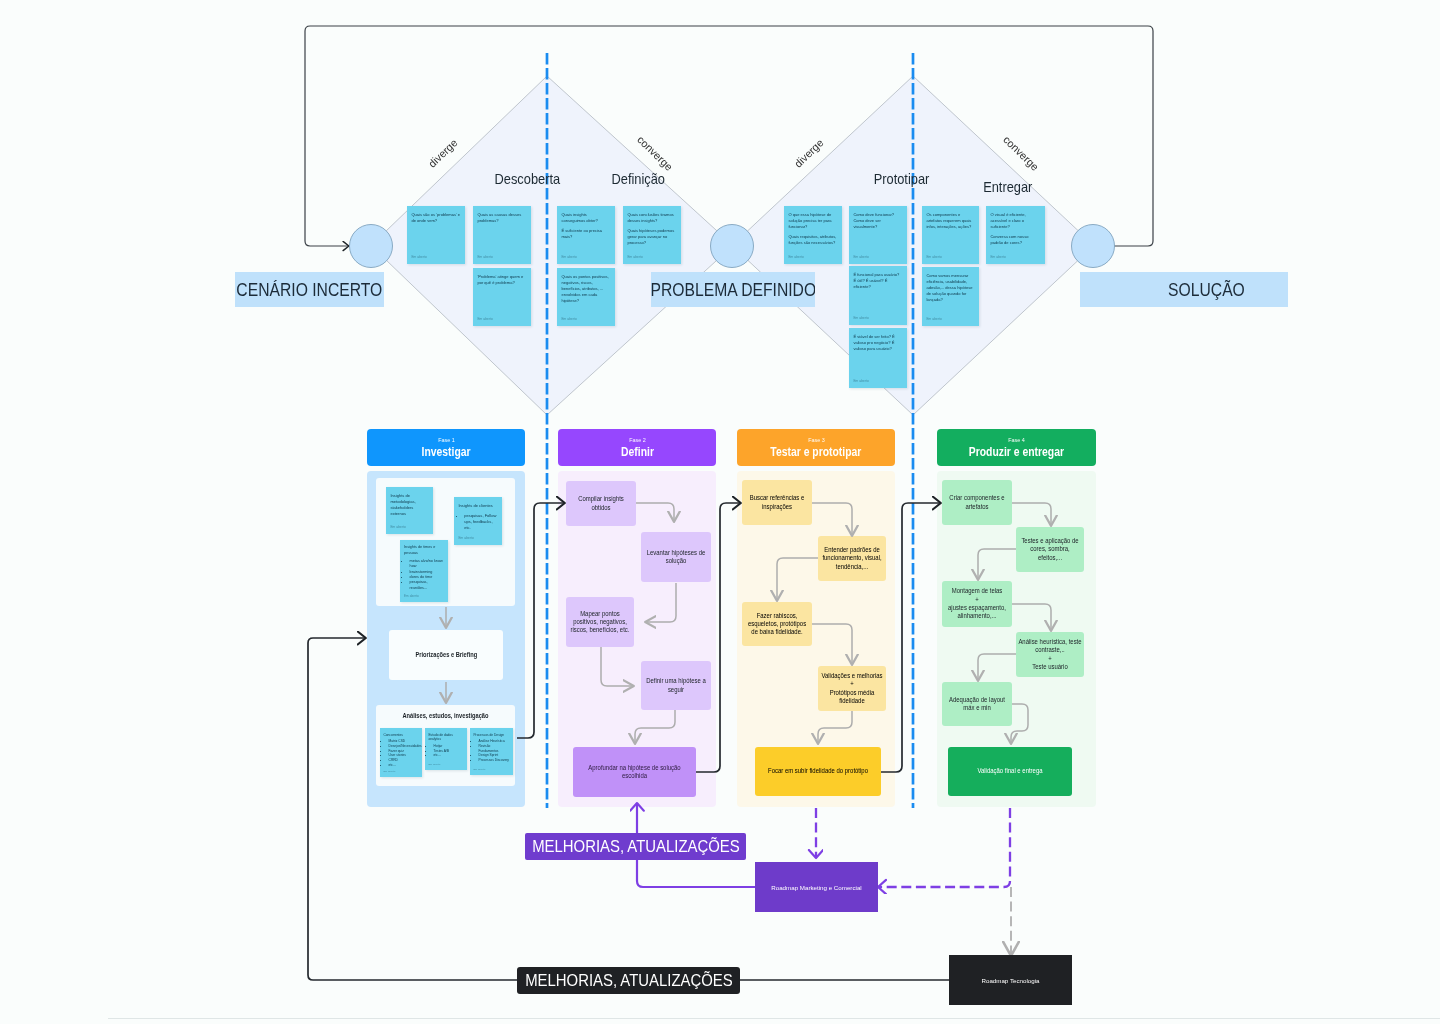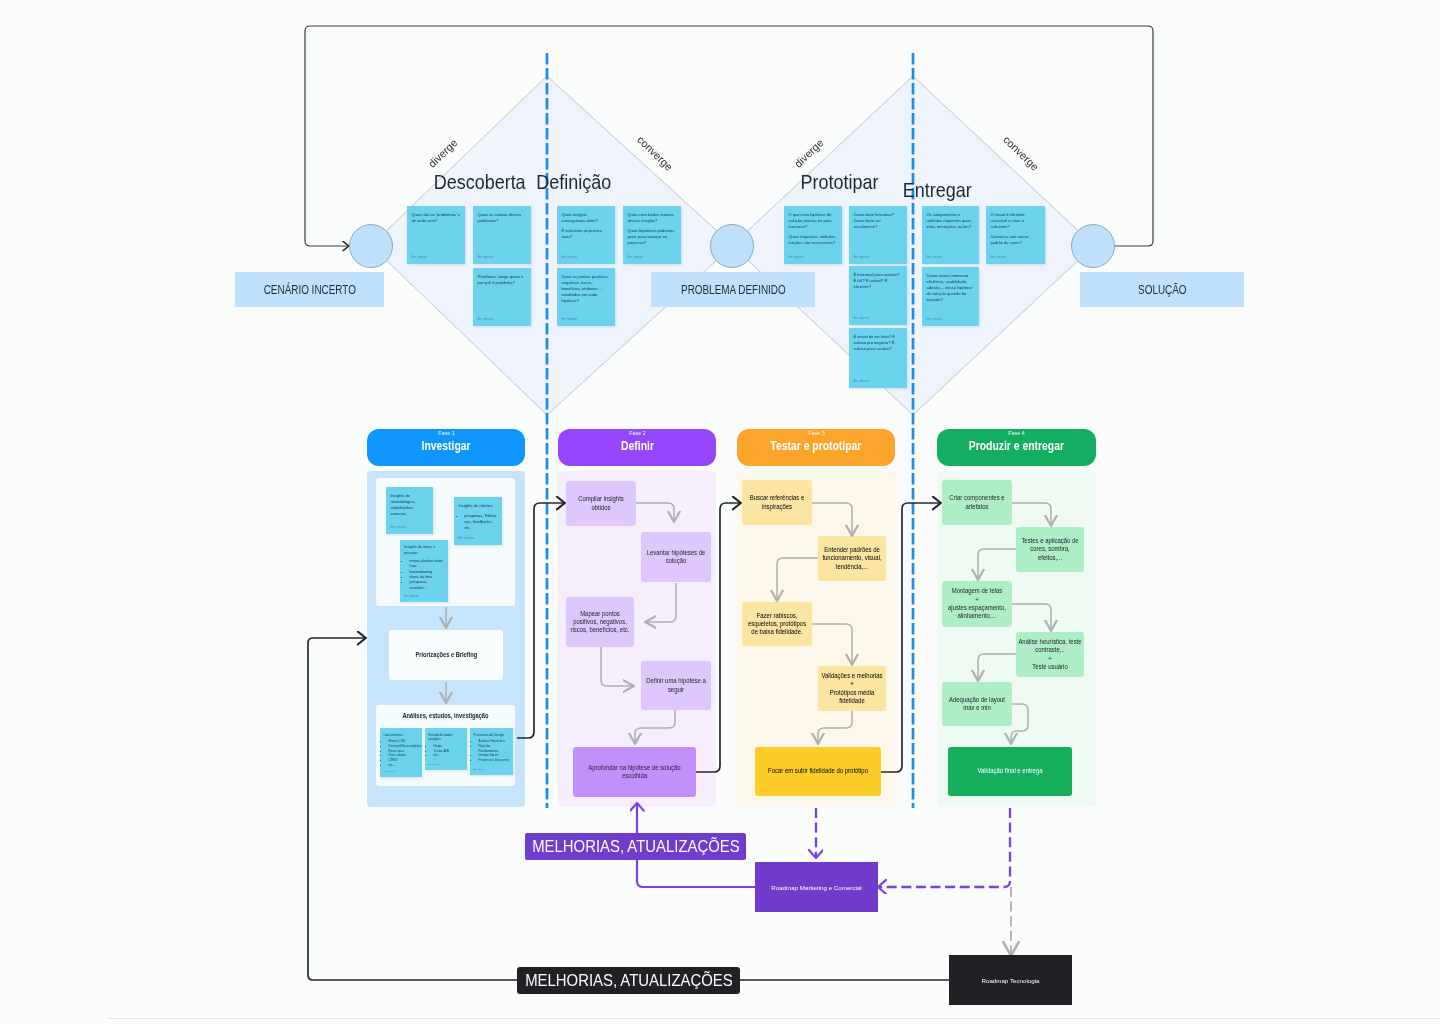--- a/index.html
+++ b/index.html
@@ -3,24 +3,24 @@
 <meta charset="utf-8">
 <style>
   html,body{margin:0;padding:0;}
   body{width:1440px;height:1024px;background:#fafdfc;overflow:hidden;
        font-family:"Liberation Sans",sans-serif;}
   #stage{position:relative;width:1440px;height:1024px;}
   svg.layer{position:absolute;left:0;top:0;width:1440px;height:1024px;overflow:visible;}
 
   .bandlabel{position:absolute;background:#bfe1fb;color:#1c2b38;
     display:flex;align-items:center;justify-content:center;
-    font-size:12px;font-weight:400;white-space:nowrap;overflow:hidden;}
+    font-size:19px;font-weight:400;white-space:nowrap;overflow:hidden;}
   .bandlabel>span{display:inline-block;transform:scaleX(.826);}
-  .phase-title{position:absolute;font-size:21px;color:#1d2a33;font-weight:400;
-    text-align:left;}
+  .phase-title{position:absolute;font-size:15px;color:#1d2a33;font-weight:400;
+    text-align:right;}
   .dlabel{position:absolute;font-size:10.8px;color:#2f2f2f;
     transform-origin:50% 50%;white-space:nowrap;}
 
   .note{position:absolute;background:#6bd3ed;box-shadow:1.2px 1.2px 2.5px rgba(20,60,80,.13);
     color:#0f3a4d;font-size:4.05px;line-height:1.48;padding:5.8px 4px 0 4.4px;
     box-sizing:border-box;overflow:hidden;}
   .note .sig{position:absolute;left:4.4px;bottom:4.2px;font-size:3.2px;opacity:.5;letter-spacing:.1px;}
   .note p{margin:0 0 4px 0;}
   .note ul{margin:0;padding-left:5.2px;list-style:disc;}
   .note li{margin:0;padding-left:.6px;}
@@ -30,22 +30,22 @@
   .note.md .sig{font-size:3.0px;bottom:3.8px;left:4px;}
   .note.md p{margin:0 0 2.8px 0;}
   .note.md ul{padding-left:5px;}
   .note.md li::marker{font-size:2.5px;}
   .note.sm{font-size:3.25px;line-height:1.48;padding:4.6px 2.8px 0 3.4px;}
   .note.sm .sig{font-size:2.4px;bottom:3.4px;left:3.4px;}
   .note.sm p{margin:0 0 1.6px 0;}
   .note.sm ul{padding-left:4.6px;}
   .note.sm li::marker{font-size:2.4px;}
 
-  .colhead{position:absolute;border-radius:12px;color:#fff;text-align:center;
-    display:flex;flex-direction:column;align-items:center;justify-content:flex-start;
+  .colhead{position:absolute;border-radius:4px;color:#fff;text-align:center;
+    display:flex;flex-direction:column;align-items:center;justify-content:center;
     box-sizing:border-box;}
   .colhead .sub{font-size:6.2px;font-weight:400;opacity:.96;margin-bottom:2.5px;}
   .colhead .main{font-size:12.3px;font-weight:700;white-space:nowrap;}
   .colhead .main>i{display:inline-block;font-style:normal;transform:scaleX(.845);}
   .colhead .sub>i{display:inline-block;font-style:normal;transform:scaleX(.88);}
   .colbody{position:absolute;border-radius:4px;box-sizing:border-box;}
   .step{position:absolute;border-radius:3px;display:flex;align-items:center;
     justify-content:center;text-align:center;box-sizing:border-box;overflow:hidden;}
   .step>span{display:block;font-size:6.3px;line-height:1.325;white-space:pre-line;
     transform:scaleX(.945);width:100%;}
@@ -88,21 +88,21 @@
 <circle cx="1093" cy="246" r="21.5" fill="#c0e1fc" stroke="#7fa3bd" stroke-width="0.9"></circle>
 <line x1="547" y1="53" x2="547" y2="808" stroke="#1a8cf0" stroke-width="2.7" stroke-dasharray="11.5 3.5"></line>
 <line x1="913" y1="53" x2="913" y2="808" stroke="#1a8cf0" stroke-width="2.7" stroke-dasharray="11.5 3.5"></line>
 </svg>
 <div class="bandlabel" style="left:235px;top:272px;width:149px;height:35px;">
       <span>CENÁRIO INCERTO</span>
     </div>
 <div class="bandlabel" style="left:651px;top:272px;width:164px;height:35px;">
       <span>PROBLEMA DEFINIDO</span>
     </div>
-<div class="bandlabel" style="left:1080px;top:272px;width:164px;height:35px;">
+<div class="bandlabel" style="left:1080px;top:272px;width:164px;height:35px;padding-left:44px;">
       <span>SOLUÇÃO</span>
     </div>
 <div class="phase-title" style="left:426px;top:170px;width:140px;"><span>Descoberta</span></div>
 <div class="phase-title" style="left:530px;top:170px;width:140px;"><span>Definição</span></div>
 <div class="phase-title" style="left:794px;top:170px;width:140px;"><span>Prototipar</span></div>
 <div class="phase-title" style="left:897px;top:178px;width:140px;"><span>Entregar</span></div>
 <div class="dlabel" style="left:425px;top:147px;transform:rotate(-44deg);">diverge</div>
 <div class="dlabel" style="left:633px;top:147px;transform:rotate(44deg);">converge</div>
 <div class="dlabel" style="left:791px;top:147px;transform:rotate(-44deg);">diverge</div>
 <div class="dlabel" style="left:999px;top:147px;transform:rotate(44deg);">converge</div>

